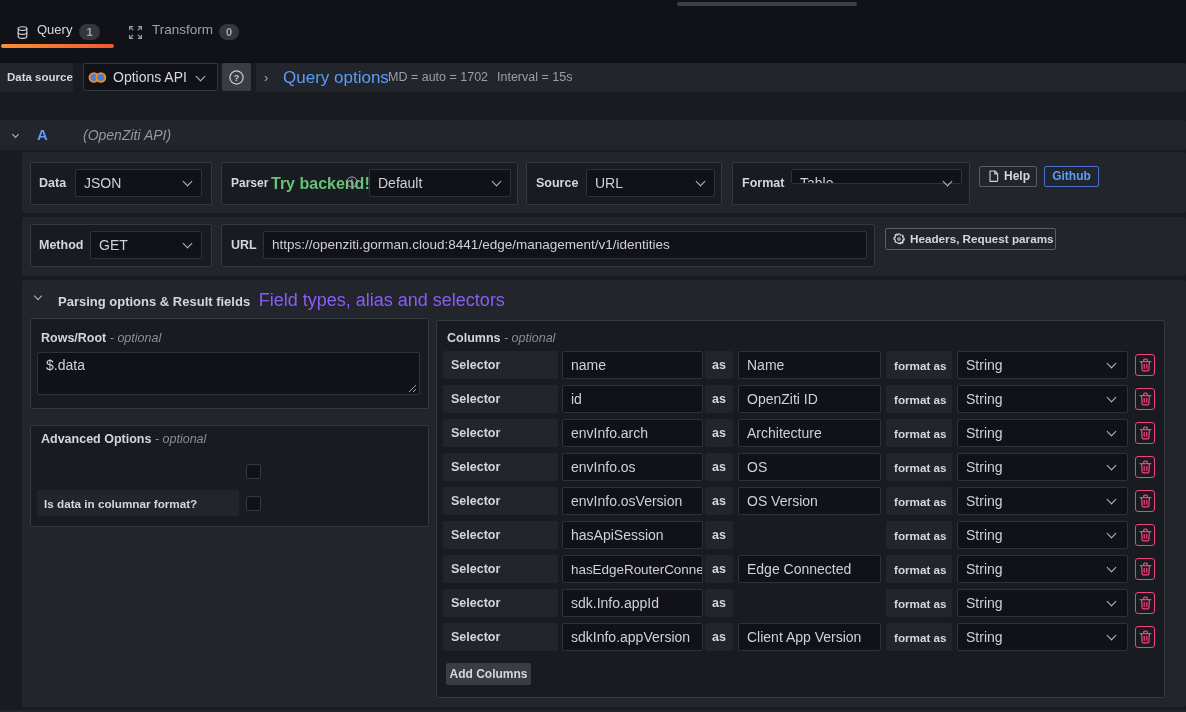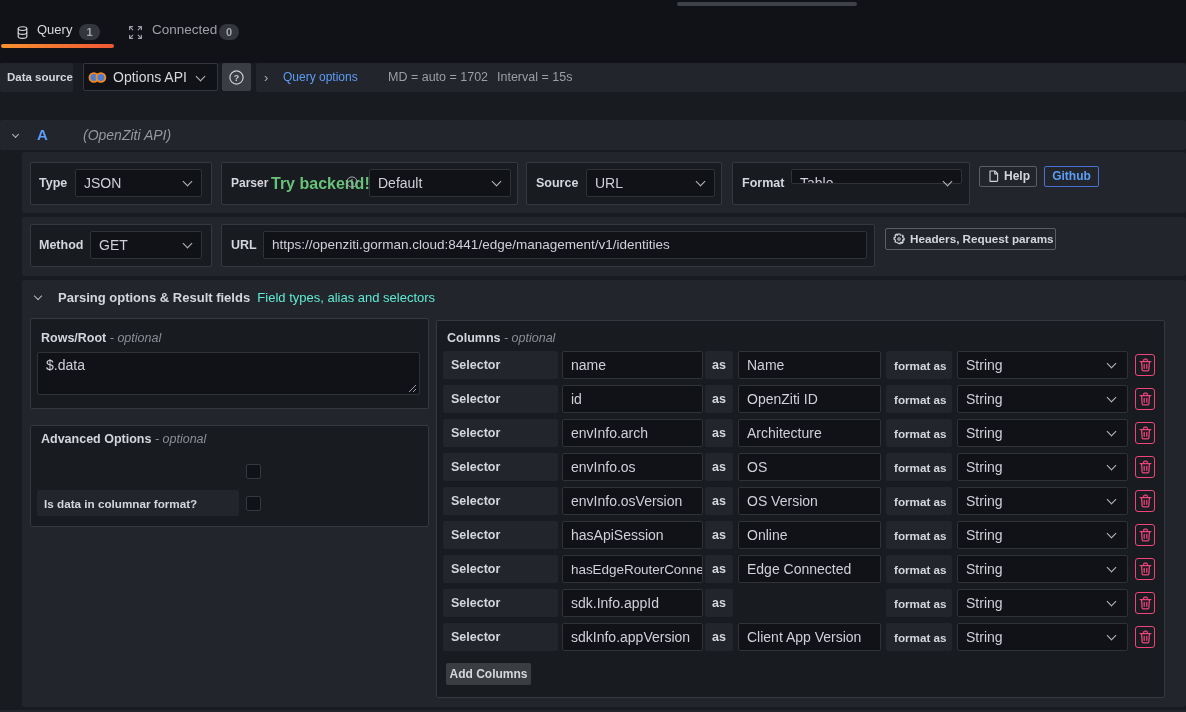--- a/index.html
+++ b/index.html
@@ -37,55 +37,55 @@
 <svg class="abs" style="left:128px;top:25px" width="15" height="15" viewBox="0 0 15 15">
   <g fill="none" stroke="#9fa0a7" stroke-width="1.2" stroke-linecap="round" stroke-linejoin="round">
     <path d="M4.6 1.6H1.6v3"></path>
         <path d="M1.6 1.6l3.6 3.6" stroke-width="0"></path>
     <path d="M10.4 1.6h3v3"></path>
     <path d="M13.4 10.4v3h-3"></path>
     <path d="M1.6 10.4v3h3"></path>
     <path d="M2.2 2.2l2.6 2.6M12.8 2.2l-2.6 2.6M12.8 12.8l-2.6-2.6M2.2 12.8l2.6-2.6"></path>
   </g>
 </svg>
-<div class="abs" style="left:152px;top:22px;font-size:13.5px;color:#9fa0a7">Connected</div>
+<div class="abs" style="left:152px;top:22px;font-size:13.5px;color:#9fa0a7">Transform</div>
 <div class="abs" style="left:219px;top:24px;width:20px;height:16px;background:#34363d;border-radius:8px;text-align:center;line-height:16px;font-size:11px;font-weight:bold;color:#a5a6ad">0</div>
 <div class="abs" style="left:1px;top:44px;width:113px;height:3.5px;border-radius:2px;background:linear-gradient(90deg,#f8912f,#ef5836)"></div>
 
 <div class="abs" style="left:0;top:63px;width:73px;height:29px;background:#22252b;border-radius:2px"></div>
 <div class="abs" style="left:256px;top:63px;width:930px;height:29px;background:#22252b;border-radius:2px"></div>
 <div class="lbl" style="left:7px;top:63px;line-height:29px;font-size:11.5px">Data source</div>
 <div class="abs" style="left:83px;top:63px;width:135px;height:28px;background:#111217;border:1px solid #33363d;border-radius:2px"></div>
 <svg class="abs" style="left:88px;top:71px" width="19" height="13" viewBox="0 0 19 13">
   <circle cx="5.9" cy="6.5" r="4.4" fill="#4a7ed2" stroke="#f68a21" stroke-width="1.9"></circle>
   <circle cx="12.9" cy="6.5" r="4.4" fill="#4a7ed2" stroke="#f68a21" stroke-width="1.9"></circle>
 </svg>
 <div class="abs" style="left:113px;top:63px;line-height:28px;font-size:14px;color:#d7d8de">Options API</div>
 <i class="chev" style="left:197px;top:73px;width:7px;height:7px;border-width:0 1.6px 1.6px 0;border-color:#b9bac1"></i>
 <div class="abs" style="left:222px;top:63px;width:29px;height:28px;background:#3a3d43;border-radius:2px"></div>
 <svg class="abs" style="left:229px;top:70px" width="15" height="15" viewBox="0 0 15 15">
   <circle cx="7.5" cy="7.5" r="6.6" fill="none" stroke="#cfd0d6" stroke-width="1.2"></circle>
   <text x="7.5" y="10.8" text-anchor="middle" font-size="9" font-weight="bold" fill="#cfd0d6" font-family="Liberation Sans">?</text>
 </svg>
 <div class="abs" style="left:264px;top:63px;line-height:29px;font-size:13px;color:#aeafb6">›</div>
-<div class="abs" style="left:283px;top:63px;line-height:29px;font-size:12px;font-weight:500;color:#5c9df6">Query options</div>
+<div class="abs" style="left:283px;top:63px;line-height:29px;font-size:17px;font-weight:500;color:#5c9df6">Query options</div>
 <div class="abs" style="left:388px;top:63px;line-height:29px;font-size:12.5px;font-weight:500;color:#9d9ea6">MD = auto = 1702</div>
 <div class="abs" style="left:497px;top:63px;line-height:29px;font-size:12.5px;font-weight:500;color:#9d9ea6">Interval = 15s</div>
 
 <div class="abs" style="left:0;top:120px;width:1186px;height:30px;background:#22252b;border-radius:2px"></div>
 <i class="chev" style="left:13px;top:131.5px;width:5px;height:5px;border-width:0 1.4px 1.4px 0;border-color:#b9bac1"></i>
 <div class="abs" style="left:37px;top:120px;line-height:30px;font-size:15px;font-weight:bold;color:#5c9df6">A</div>
 <div class="abs" style="left:83px;top:120px;line-height:30px;font-size:14px;font-style:italic;color:#9698a0">(OpenZiti API)</div>
 
 <div class="abs" style="left:22px;top:152px;width:1164px;height:61px;background:#22252b;border-radius:2px"></div>
 <div class="abs" style="left:22px;top:217px;width:1164px;height:59px;background:#22252b;border-radius:2px"></div>
 <div class="abs" style="left:22px;top:280px;width:1164px;height:427px;background:#22252b;border-radius:2px"></div>
 
 <div class="box" style="left:30px;top:162px;width:182px;height:43px"></div>
-<div class="lbl" style="left:39px;top:162px;line-height:43px">Type</div>
+<div class="lbl" style="left:39px;top:162px;line-height:43px">Data</div>
 <div class="sel" style="left:75px;top:169px;width:127px;height:28px;line-height:26px">JSON</div>
 <i class="chev" style="left:184px;top:178px;width:7px;height:7px;border-width:0 1.6px 1.6px 0;border-color:#b9bac1"></i>
 
 <div class="box" style="left:221px;top:162px;width:297px;height:43px"></div>
 <div class="lbl" style="left:231px;top:162px;line-height:43px;font-size:12px">Parser</div>
 <div class="abs" style="left:271px;top:162px;line-height:43px;font-size:16px;font-weight:bold;color:#69c279">Try backend!</div>
 <svg class="abs" style="left:346px;top:176px" width="12" height="12" viewBox="0 0 12 12">
   <circle cx="6" cy="6" r="5.1" fill="none" stroke="#a4a5ac" stroke-width="1"></circle>
   <path d="M6 5.4v2.9" stroke="#a4a5ac" stroke-width="1.1" stroke-linecap="round"></path>
   <circle cx="6" cy="3.5" r="0.7" fill="#a4a5ac"></circle>
@@ -121,21 +121,21 @@
 <div class="inp" style="left:263px;top:231px;width:604px;height:28px;font-size:13.5px">https://openziti.gorman.cloud:8441/edge/management/v1/identities</div>
 
 <div class="abs" style="left:885px;top:228px;width:171px;height:22px;border:1px solid #5c5e66;border-radius:2px"></div>
 <svg class="abs" style="left:893px;top:233px" width="12" height="12" viewBox="0 0 24 24">
   <path fill="#d5d6dd" d="M12 15.5A3.5 3.5 0 1 1 15.5 12 3.5 3.5 0 0 1 12 15.5zm0-5A1.5 1.5 0 1 0 13.5 12 1.5 1.5 0 0 0 12 10.5z"></path>
   <path fill="#d5d6dd" d="M13.2 22h-2.4a1.9 1.9 0 0 1-1.9-1.7l-.1-1.2-.3-.1-1 .7a2 2 0 0 1-2.6-.2l-1.7-1.7a1.9 1.9 0 0 1-.2-2.5l.7-1-.1-.3-1.2-.2A1.9 1.9 0 0 1 1 11.8v-2.4a1.9 1.9 0 0 1 1.7-1.9l1.2-.1.1-.3-.7-1a2 2 0 0 1 .2-2.6l1.7-1.7a1.9 1.9 0 0 1 2.5-.2l1 .7.3-.1.2-1.2A1.9 1.9 0 0 1 11.1 1h2.4a1.9 1.9 0 0 1 1.9 1.7l.1 1.2.3.1 1-.7a2 2 0 0 1 2.6.2l1.7 1.7a1.9 1.9 0 0 1 .2 2.5l-.7 1 .1.3 1.2.2a1.9 1.9 0 0 1 1.6 1.9v2.4a1.9 1.9 0 0 1-1.7 1.9l-1.2.1-.1.3.7 1a2 2 0 0 1-.2 2.6l-1.7 1.7a1.9 1.9 0 0 1-2.5.2l-1-.7-.3.1-.2 1.2a1.9 1.9 0 0 1-1.9 1.4zm-2.3-2h2.2l.2-1.9.6-.1a5.3 5.3 0 0 0 1.4-.6l.5-.3 1.5 1.1 1.5-1.5-1.1-1.5.3-.5a5.3 5.3 0 0 0 .6-1.4l.1-.6 1.9-.2v-2.2l-1.9-.2-.1-.6a5.3 5.3 0 0 0-.6-1.4l-.3-.5 1.1-1.5-1.5-1.5-1.5 1.1-.5-.3a5.3 5.3 0 0 0-1.4-.6l-.6-.1-.2-1.9h-2.2l-.2 1.9-.6.1a5.3 5.3 0 0 0-1.4.6l-.5.3-1.5-1.1-1.5 1.5 1.1 1.5-.3.5a5.3 5.3 0 0 0-.6 1.4l-.1.6-1.9.2v2.2l1.9.2.1.6a5.3 5.3 0 0 0 .6 1.4l.3.5-1.1 1.5 1.5 1.5 1.5-1.1.5.3a5.3 5.3 0 0 0 1.4.6l.6.1z"></path>
 </svg>
 <div class="abs" style="left:910px;top:228px;line-height:22px;font-size:11.7px;font-weight:bold;color:#d5d6dd">Headers, Request params</div>
 
 <i class="chev" style="left:35px;top:293px;width:6px;height:6px;border-width:0 1.4px 1.4px 0;border-color:#b9bac1"></i>
-<div class="abs" style="left:58px;top:290px;font-size:13px;font-weight:bold;color:#d5d6dd">Parsing options &amp; Result fields <span style="font-weight:normal;font-size:13px;color:#5eead4">&nbsp;Field types, alias and selectors</span></div>
+<div class="abs" style="left:58px;top:290px;font-size:13px;font-weight:bold;color:#d5d6dd">Parsing options &amp; Result fields <span style="font-weight:normal;font-size:18px;color:#8b5cf6">&nbsp;Field types, alias and selectors</span></div>
 
 <div class="box" style="left:30px;top:318px;width:399px;height:91px"></div>
 <div class="abs" style="left:41px;top:331px;font-size:12.5px;font-weight:bold;color:#d5d6dd">Rows/Root <span class="ital" style="font-size:12.5px">- optional</span></div>
 <div class="inp" style="left:37px;top:352px;width:383px;height:43px;line-height:21px;padding-top:2px">$.data</div>
 <svg class="abs" style="left:408px;top:384px" width="9" height="9" viewBox="0 0 9 9">
   <path d="M8 1L1 8M8 5L5 8" stroke="#9d9ea6" stroke-width="1"></path>
 </svg>
 
 <div class="box" style="left:30px;top:425px;width:399px;height:102px"></div>
 <div class="abs" style="left:41px;top:432px;font-size:12.5px;font-weight:bold;color:#d5d6dd">Advanced Options <span class="ital" style="font-size:12.5px">- optional</span></div>
@@ -263,21 +263,20 @@
       </g>
     </svg>
   </div>
   <div class="pill b" style="left:443px;top:521px;width:115px;height:28px">
       <span style="margin-left:8px">Selector</span>
     </div>
   <div class="inp" style="left:562px;top:521px;width:141px;height:28px">hasApiSession</div>
   <div class="pill b" style="left:705px;top:521px;width:28px;height:28px;text-align:center">
       <span style="margin:0 auto">as</span>
     </div>
-  <div class="inp" style="left:738px;top:521px;width:143px;height:28px">Online</div>
   <div class="pill b" style="left:886px;top:521px;width:66px;height:28px">
       <span style="margin-left:8px;font-size:11.7px">format as</span>
     </div>
   <div class="sel" style="left:957px;top:521px;width:171px;height:28px;line-height:26px">String</div>
   <i class="chev" style="left:1108px;top:530px;width:7px;height:7px;border-width:0 1.6px 1.6px 0;border-color:#b9bac1"></i>
   <div class="trash" style="left:1135px;top:524px">
     <svg width="13" height="14" viewBox="0 0 13 14">
       <g fill="none" stroke="#f0437c" stroke-width="1.25" stroke-linecap="round">
         <path d="M1.1 3.6h10.8"></path>
         <path d="M4.7 3.4V1.9a.9.9 0 0 1 .9-.9h1.8a.9.9 0 0 1 .9.9v1.5"></path>

